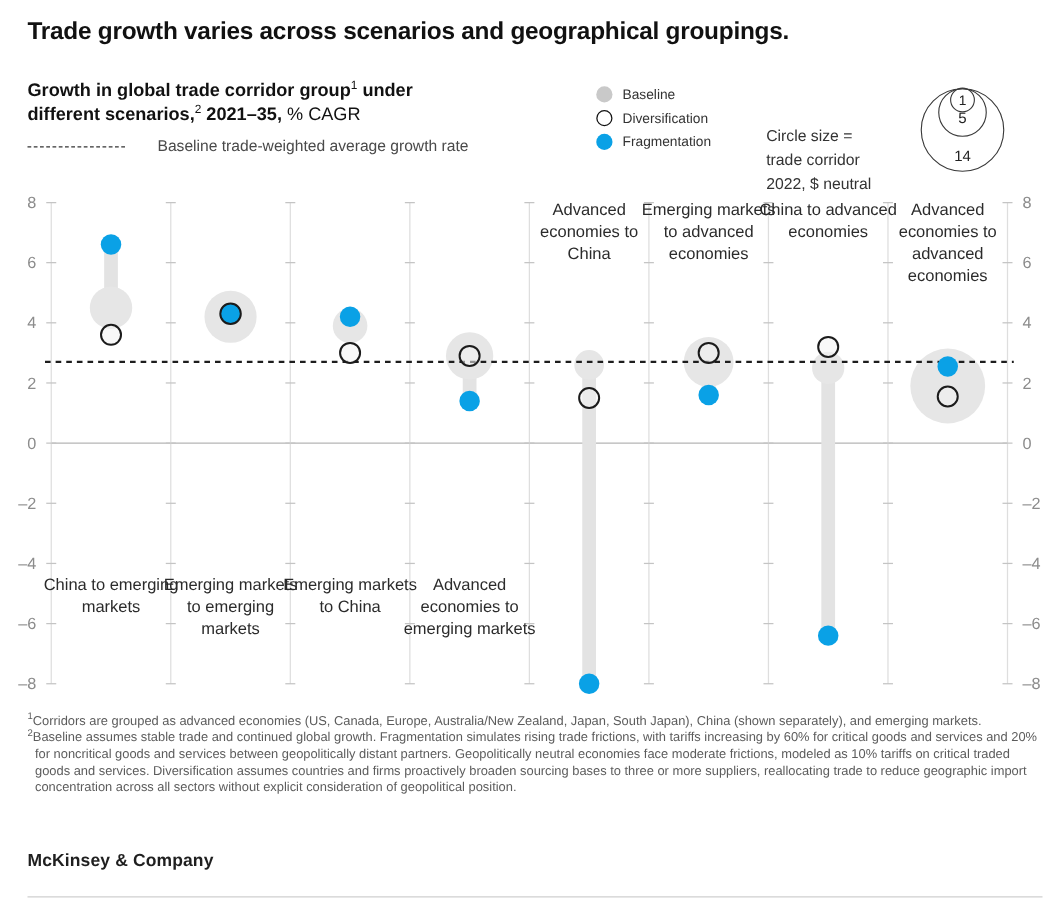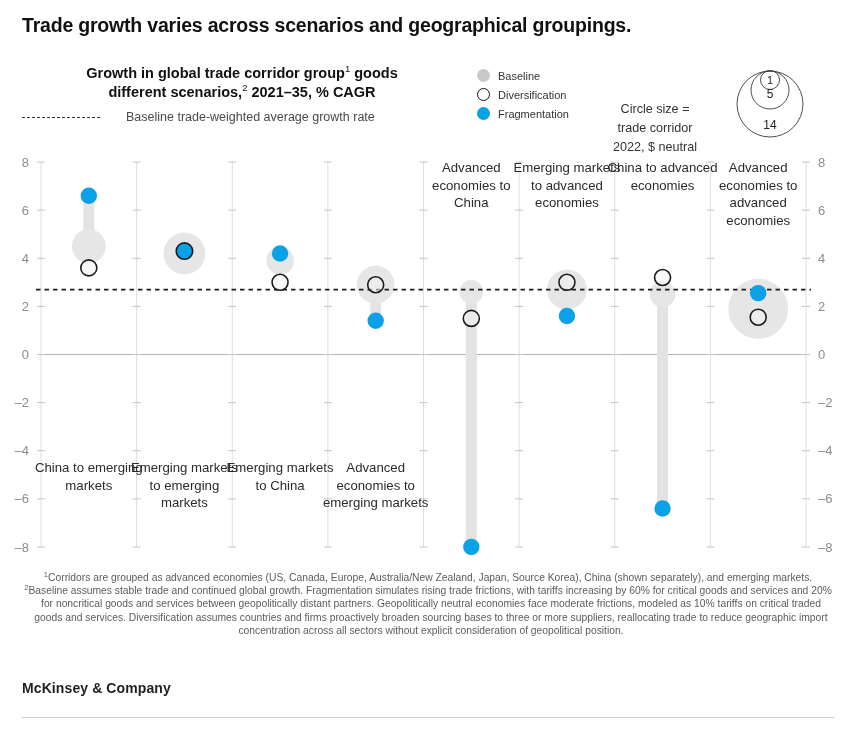--- a/index.html
+++ b/index.html
@@ -3,35 +3,35 @@
 <meta charset="utf-8">
 <style>
   html,body{margin:0;padding:0;background:#ffffff;}
   body{
     width:847px;height:736px;
     font-family:"Liberation Sans","DejaVu Sans",sans-serif;
     color:#1f1f1f;
     -webkit-font-smoothing:antialiased;
     position:relative;overflow:hidden;
   }
-  .page{position:relative;width:847px;height:736px;text-align:center;}
+  .page{position:relative;width:847px;height:736px;}
 
   
   .title{
     position:absolute;left:22px;top:14px;
     font-size:19.5px;font-weight:700;letter-spacing:-0.2px;
     color:#111111;
   }
 
   
   .subtitle{
     position:absolute;left:22px;top:64px;width:440px;
     font-size:14.5px;font-weight:700;line-height:19px;color:#111111;
   }
-  .subtitle .light{font-weight:700;}
+  .subtitle .light{font-weight:400;}
   .subtitle sup{font-size:9.5px;font-weight:400;vertical-align:super;line-height:0;}
 
   .baseline-key{
     position:absolute;left:22px;top:110px;
     display:flex;align-items:center;gap:26px;
     font-size:12.5px;color:#4a4a4a;
   }
   .dash-sample{
     width:78px;height:0;border-top:1.6px dashed #333;display:inline-block;
   }
@@ -76,21 +76,21 @@
   }
 </style>
 </head>
 <body>
 
 <div class="page">
 
   <div class="title">Trade growth varies across scenarios and geographical groupings.</div>
 
   <div class="subtitle">
-    <span>Growth in global trade corridor group</span><sup>1</sup><span> goods</span><br>
+    <span>Growth in global trade corridor group</span><sup>1</sup><span> under</span><br>
     <span>different scenarios,</span><sup>2</sup><span> 2021–35,</span><span class="light"> % CAGR</span>
   </div>
 
   <div class="baseline-key">
     <span class="dash-sample"></span>
     <span>Baseline trade-weighted average growth rate</span>
   </div>
 
   <div class="legend">
     <div class="legend-row">
@@ -286,19 +286,19 @@
         <text x="662.5625" y="22" text-anchor="middle" font-family="Liberation Sans, sans-serif" font-size="13.2" fill="#2b2b2b">China to advanced</text>
         <text x="662.5625" y="39.5" text-anchor="middle" font-family="Liberation Sans, sans-serif" font-size="13.2" fill="#2b2b2b">economies</text>
         <text x="758.1875" y="22" text-anchor="middle" font-family="Liberation Sans, sans-serif" font-size="13.2" fill="#2b2b2b">Advanced</text>
         <text x="758.1875" y="39.5" text-anchor="middle" font-family="Liberation Sans, sans-serif" font-size="13.2" fill="#2b2b2b">economies to</text>
         <text x="758.1875" y="57" text-anchor="middle" font-family="Liberation Sans, sans-serif" font-size="13.2" fill="#2b2b2b">advanced</text>
         <text x="758.1875" y="74.5" text-anchor="middle" font-family="Liberation Sans, sans-serif" font-size="13.2" fill="#2b2b2b">economies</text>
       </svg>
   </div>
 
   <div class="footnotes">
-    <p class="fn-indent"><sup>1</sup><span>Corridors are grouped as advanced economies (US, Canada, Europe, Australia/New Zealand, Japan, Source Korea), China (shown separately), and emerging markets.</span></p>
+    <p class="fn-indent"><sup>1</sup><span>Corridors are grouped as advanced economies (US, Canada, Europe, Australia/New Zealand, Japan, South Japan), China (shown separately), and emerging markets.</span></p>
     <p class="fn-indent"><sup>2</sup><span>Baseline assumes stable trade and continued global growth. Fragmentation simulates rising trade frictions, with tariffs increasing by 60% for critical goods and services and 20% for noncritical goods and services between geopolitically distant partners. Geopolitically neutral economies face moderate frictions, modeled as 10% tariffs on critical traded goods and services. Diversification assumes countries and firms proactively broaden sourcing bases to three or more suppliers, reallocating trade to reduce geographic import concentration across all sectors without explicit consideration of geopolitical position.</span></p>
   </div>
 
   <div class="brand">McKinsey &amp; Company</div>
   <div class="rule"></div>
 </div>
 
 </body></html>

